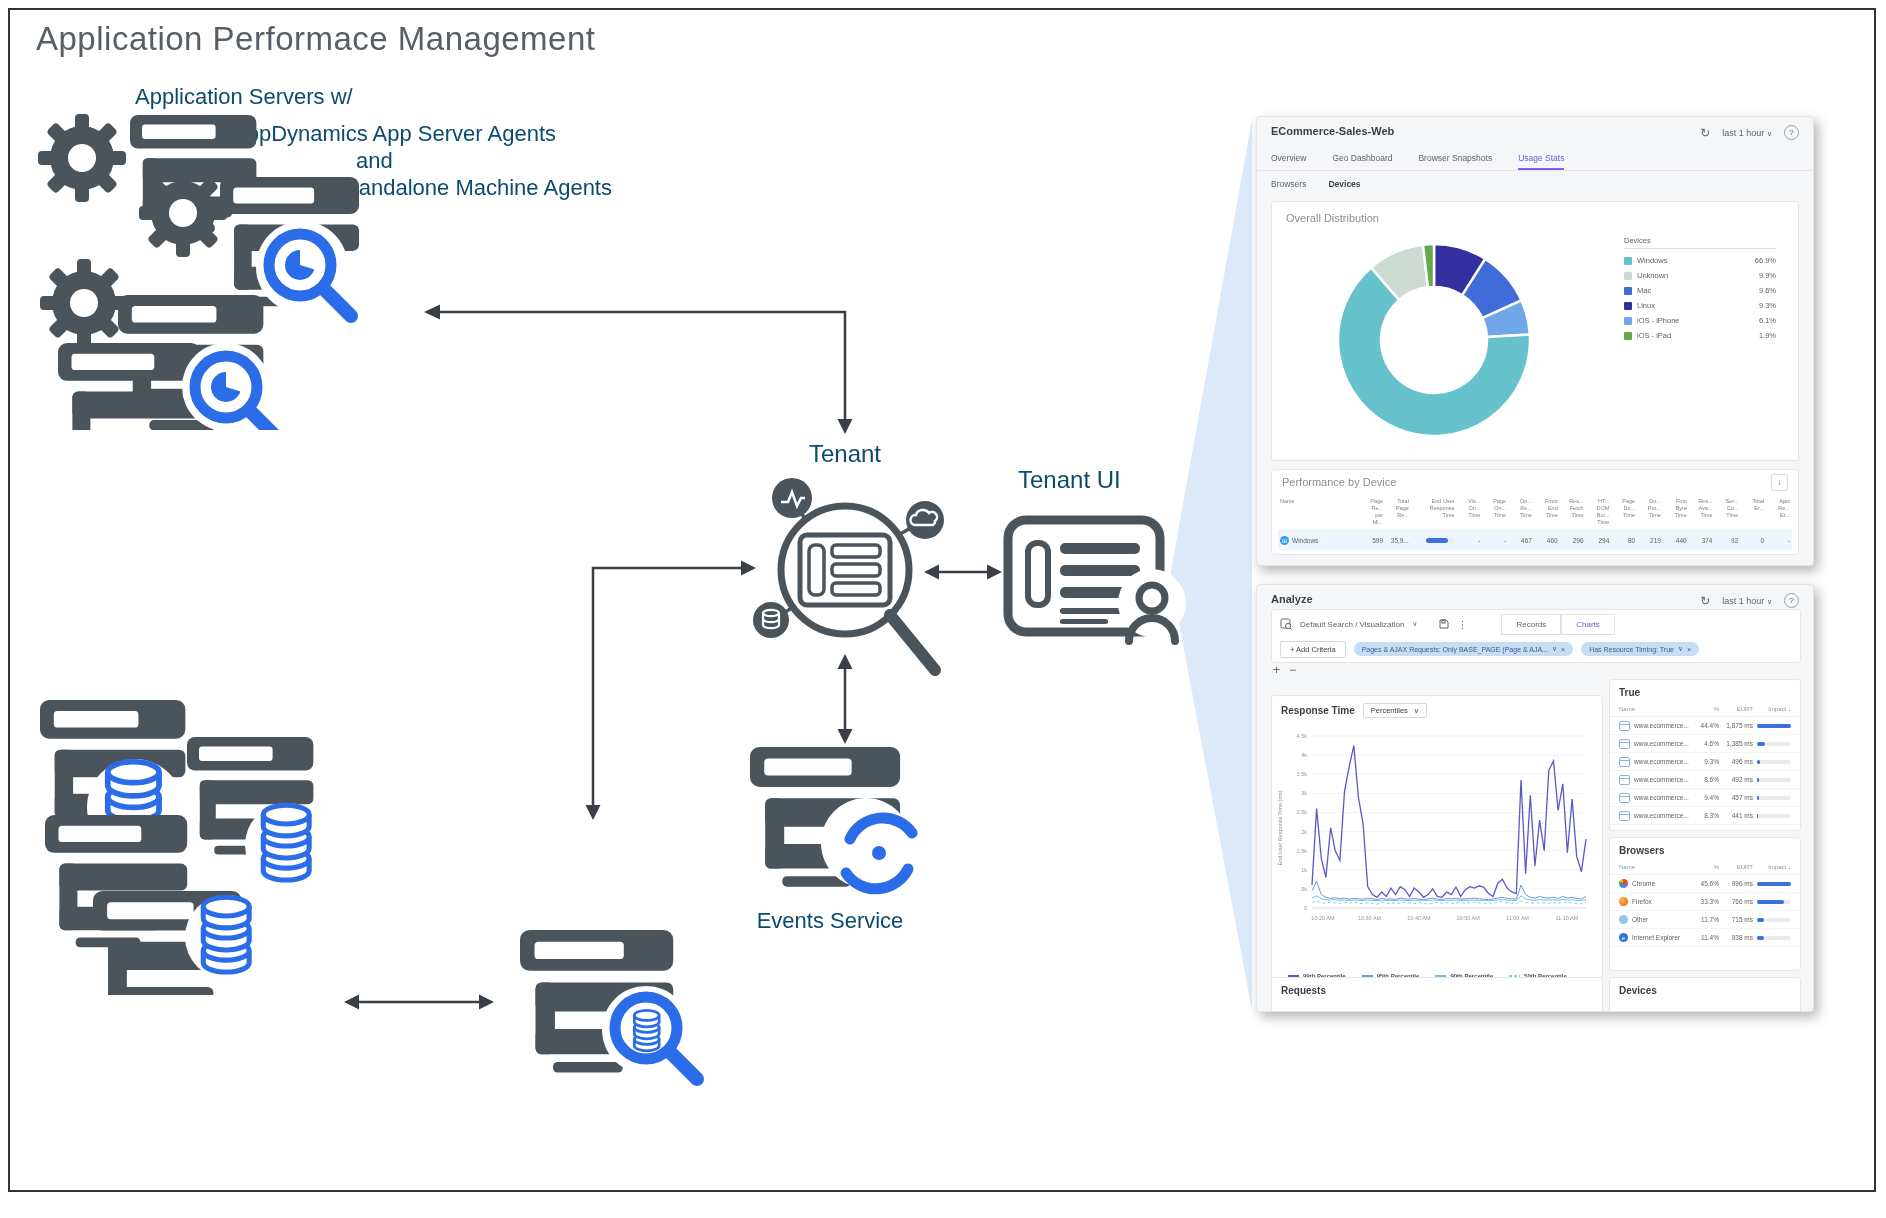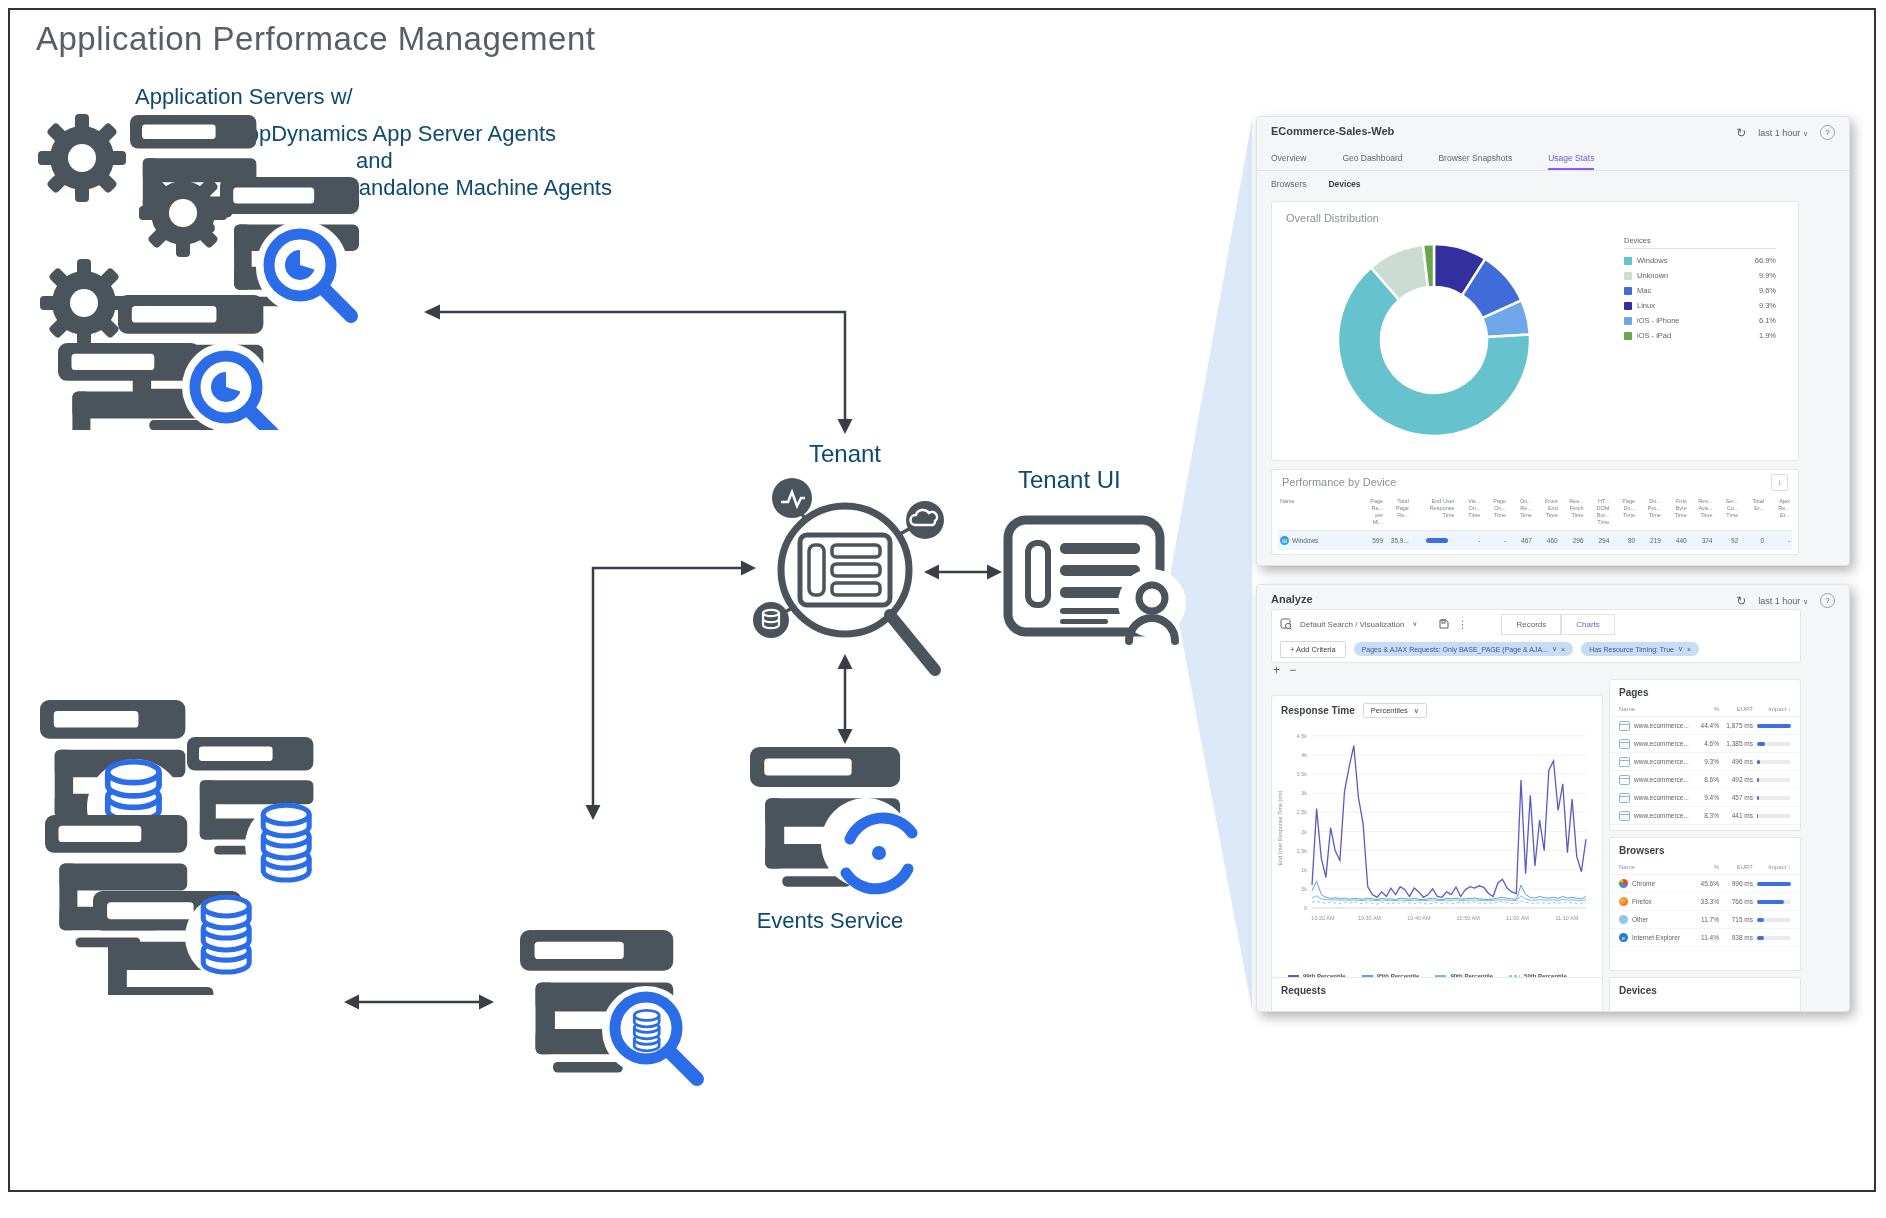--- a/index.html
+++ b/index.html
@@ -9,30 +9,30 @@
   .abs{position:absolute;}
   .dlabel{position:absolute;color:#0c4a6e;}
   .main-title{left:36px;top:20px;font-size:33px;letter-spacing:.5px;color:#575e68;}
   .lbl22{font-size:22px;}
   .lbl24{font-size:24px;}
   .db-title{left:38px;top:648px;font-size:30px;color:#575e68;}
   .ctr{text-align:center;}
 
   
   .panel{position:absolute;background:#f5f6f8;border:1px solid #e2e3e6;border-radius:4px;
-         box-shadow:4px 5px 12px rgba(40,40,40,.35);overflow:hidden;z-index:3;font-family:"Liberation Sans",sans-serif;padding-left:36px;}
+         box-shadow:4px 5px 12px rgba(40,40,40,.35);overflow:hidden;z-index:3;font-family:"Liberation Sans",sans-serif;}
   .card{position:absolute;background:#fff;border:1px solid #e5e6e9;border-radius:3px;overflow:hidden;}
   .p-titlerow{position:absolute;left:14px;top:8px;font-size:11px;font-weight:bold;color:#3c4043;}
   .p-right{position:absolute;top:8px;right:14px;display:flex;align-items:center;gap:12px;color:#5f6368;}
   .refresh{font-size:12px;}
   .timerange{font-size:9px;}
   .chev{font-size:7px;}
   .helpc{width:13px;height:13px;border:1px solid #9aa0a6;border-radius:50%;font-size:8px;
          display:flex;align-items:center;justify-content:center;color:#5f6368;}
-  .tabs{position:absolute;left:14px;top:36px;display:flex;gap:36px;font-size:8.5px;color:#5f6368;}
+  .tabs{position:absolute;left:14px;top:36px;display:flex;gap:26px;font-size:8.5px;color:#5f6368;}
   .tab{padding-bottom:5px;cursor:pointer;}
   .tab.active{color:#6a5fd6;border-bottom:3px solid #8b5cf6;}
   .tabdiv{position:absolute;left:0;top:53px;width:100%;border-bottom:1px solid #e4e4e7;}
   .subtabs{position:absolute;left:14px;top:62px;display:flex;gap:22px;font-size:8.5px;color:#5f6368;}
   .subtab.active{color:#3c4043;font-weight:bold;}
   .sec-title{font-size:11px;color:#8a9096;}
   
   .leg-title{font-size:7.5px;color:#5f6368;padding-bottom:3px;border-bottom:1px solid #dcdde0;margin-bottom:4px;}
   .leg-row{display:flex;align-items:center;gap:5px;font-size:7.5px;color:#5f6368;height:15px;}
   .leg-sw{width:8px;height:8px;border-radius:1px;flex:0 0 auto;}
@@ -529,21 +529,21 @@
             <span>90th Percentile</span>
           </div>
           <div class="leg-item">
             <span class="dash" style="background: repeating-linear-gradient(90deg, rgb(134, 210, 218) 0px, rgb(134, 210, 218) 3px, transparent 3px, transparent 5px);"></span>
             <span>50th Percentile</span>
           </div>
         </div>
     </div>
 
     <div class="card" style="left:352px;top:94px;width:190px;height:150px">
-      <div class="mt-title">Pages</div>
+      <div class="mt-title">True</div>
       <div class="mt-head" id="pages-head">
           <span class="mt-name">Name</span>
           <span class="mt-pct">%</span>
           <span class="mt-eurt">EURT</span>
           <span class="mt-imp" style="justify-content: flex-end; display: flex;">Impact ↓</span>
         </div>
       <div id="pages-rows">
           <div class="mt-row">
             <span class="mt-name">
               <span class="page-ico"></span>

